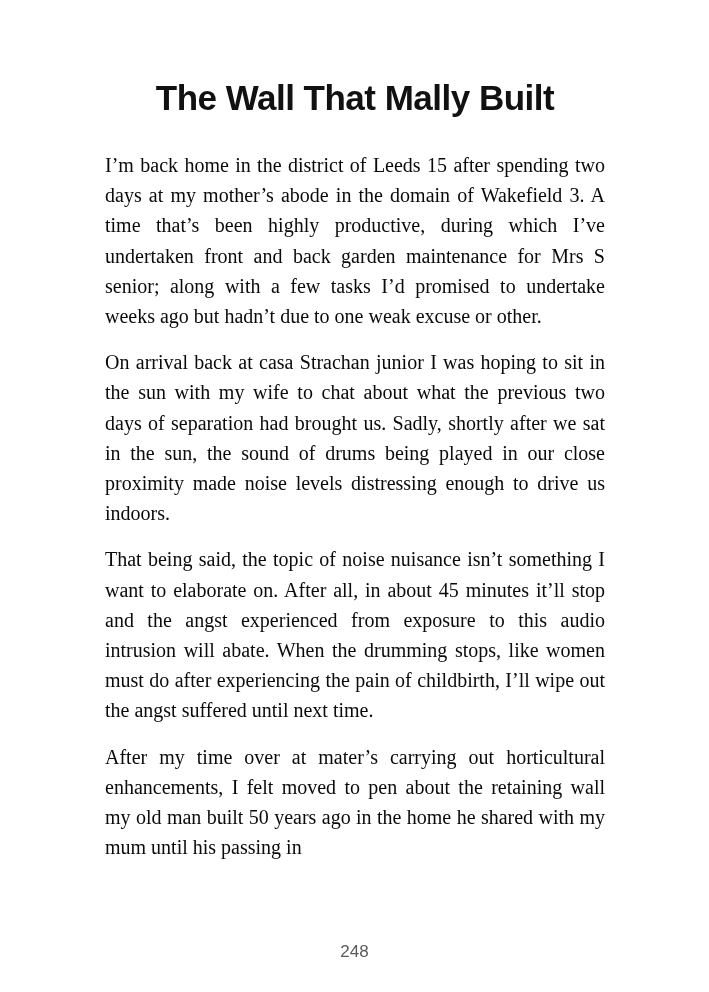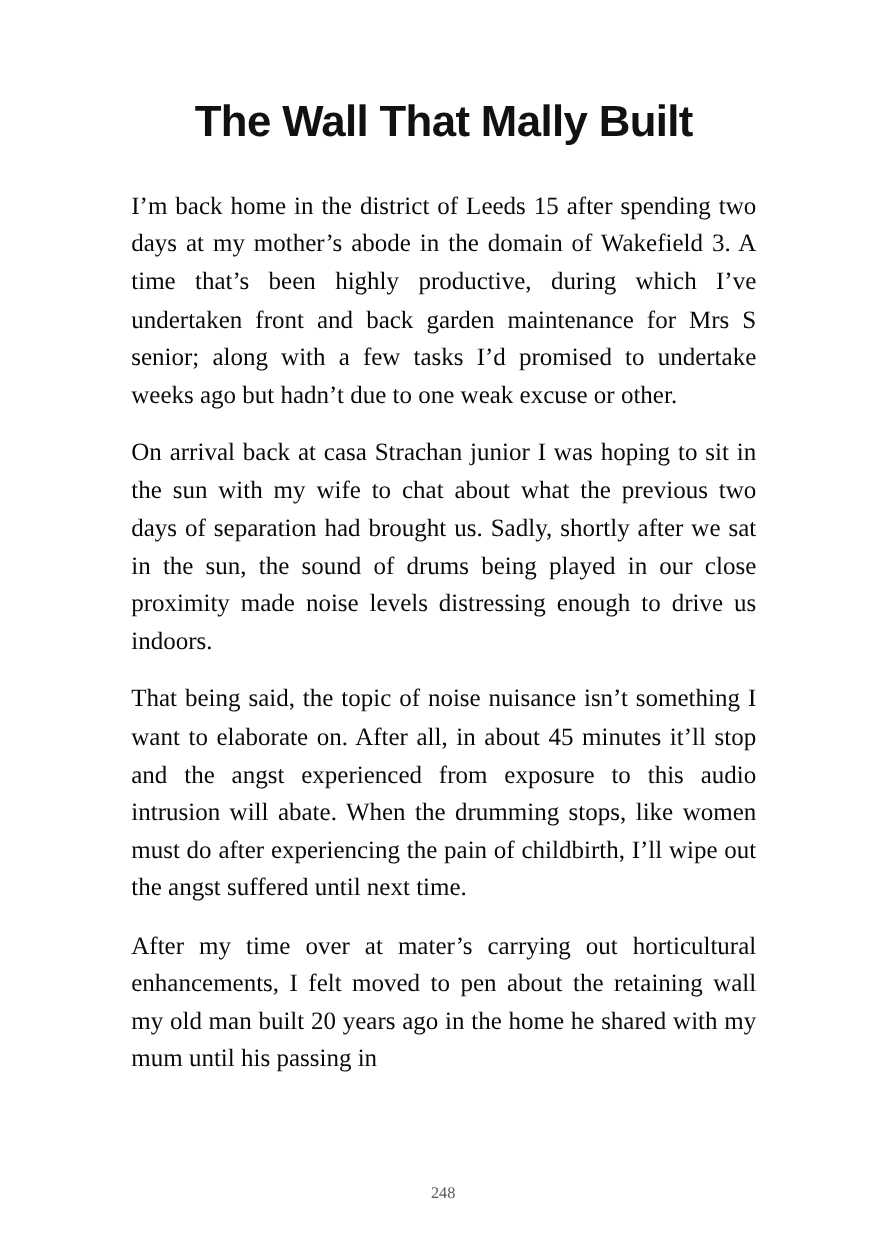--- a/index.html
+++ b/index.html
@@ -40,35 +40,35 @@
     text-justify: inter-word;
     margin: 0 0 16px 0;
     color: #0a0a0a;
   }
   .page-number {
     position: absolute;
     left: 0;
     right: 0;
     bottom: 30px;
     text-align: center;
-    font-size: 13px;
+    font-size: 17px;
     color: #5a5a5a;
-    font-family: Liberation Serif, serif;
+    font-family: Liberation Sans, sans-serif;
   }
 </style>
 </head>
 <body>
 
 <div class="document-page">
   <div class="content">
     <h1 class="page-title">The Wall That Mally Built</h1>
 
     <p class="body-paragraph">I’m back home in the district of Leeds 15 after spending two days at my mother’s abode in the domain of Wakefield 3. A time that’s been highly productive, during which I’ve undertaken front and back garden maintenance for Mrs S senior; along with a few tasks I’d promised to undertake weeks ago but hadn’t due to one weak excuse or other.</p>
 
     <p class="body-paragraph">On arrival back at casa Strachan junior I was hoping to sit in the sun with my wife to chat about what the previous two days of separation had brought us. Sadly, shortly after we sat in the sun, the sound of drums being played in our close proximity made noise levels distressing enough to drive us indoors.</p>
 
     <p class="body-paragraph">That being said, the topic of noise nuisance isn’t something I want to elaborate on. After all, in about 45 minutes it’ll stop and the angst experienced from exposure to this audio intrusion will abate. When the drumming stops, like women must do after experiencing the pain of childbirth, I’ll wipe out the angst suffered until next time.</p>
 
-    <p class="body-paragraph">After my time over at mater’s carrying out horticultural enhancements, I felt moved to pen about the retaining wall my old man built 20 years ago in the home he shared with my mum until his passing in</p>
+    <p class="body-paragraph">After my time over at mater’s carrying out horticultural enhancements, I felt moved to pen about the retaining wall my old man built 50 years ago in the home he shared with my mum until his passing in</p>
   </div>
 
   <div class="page-number">248</div>
 </div>
 
 </body></html>

